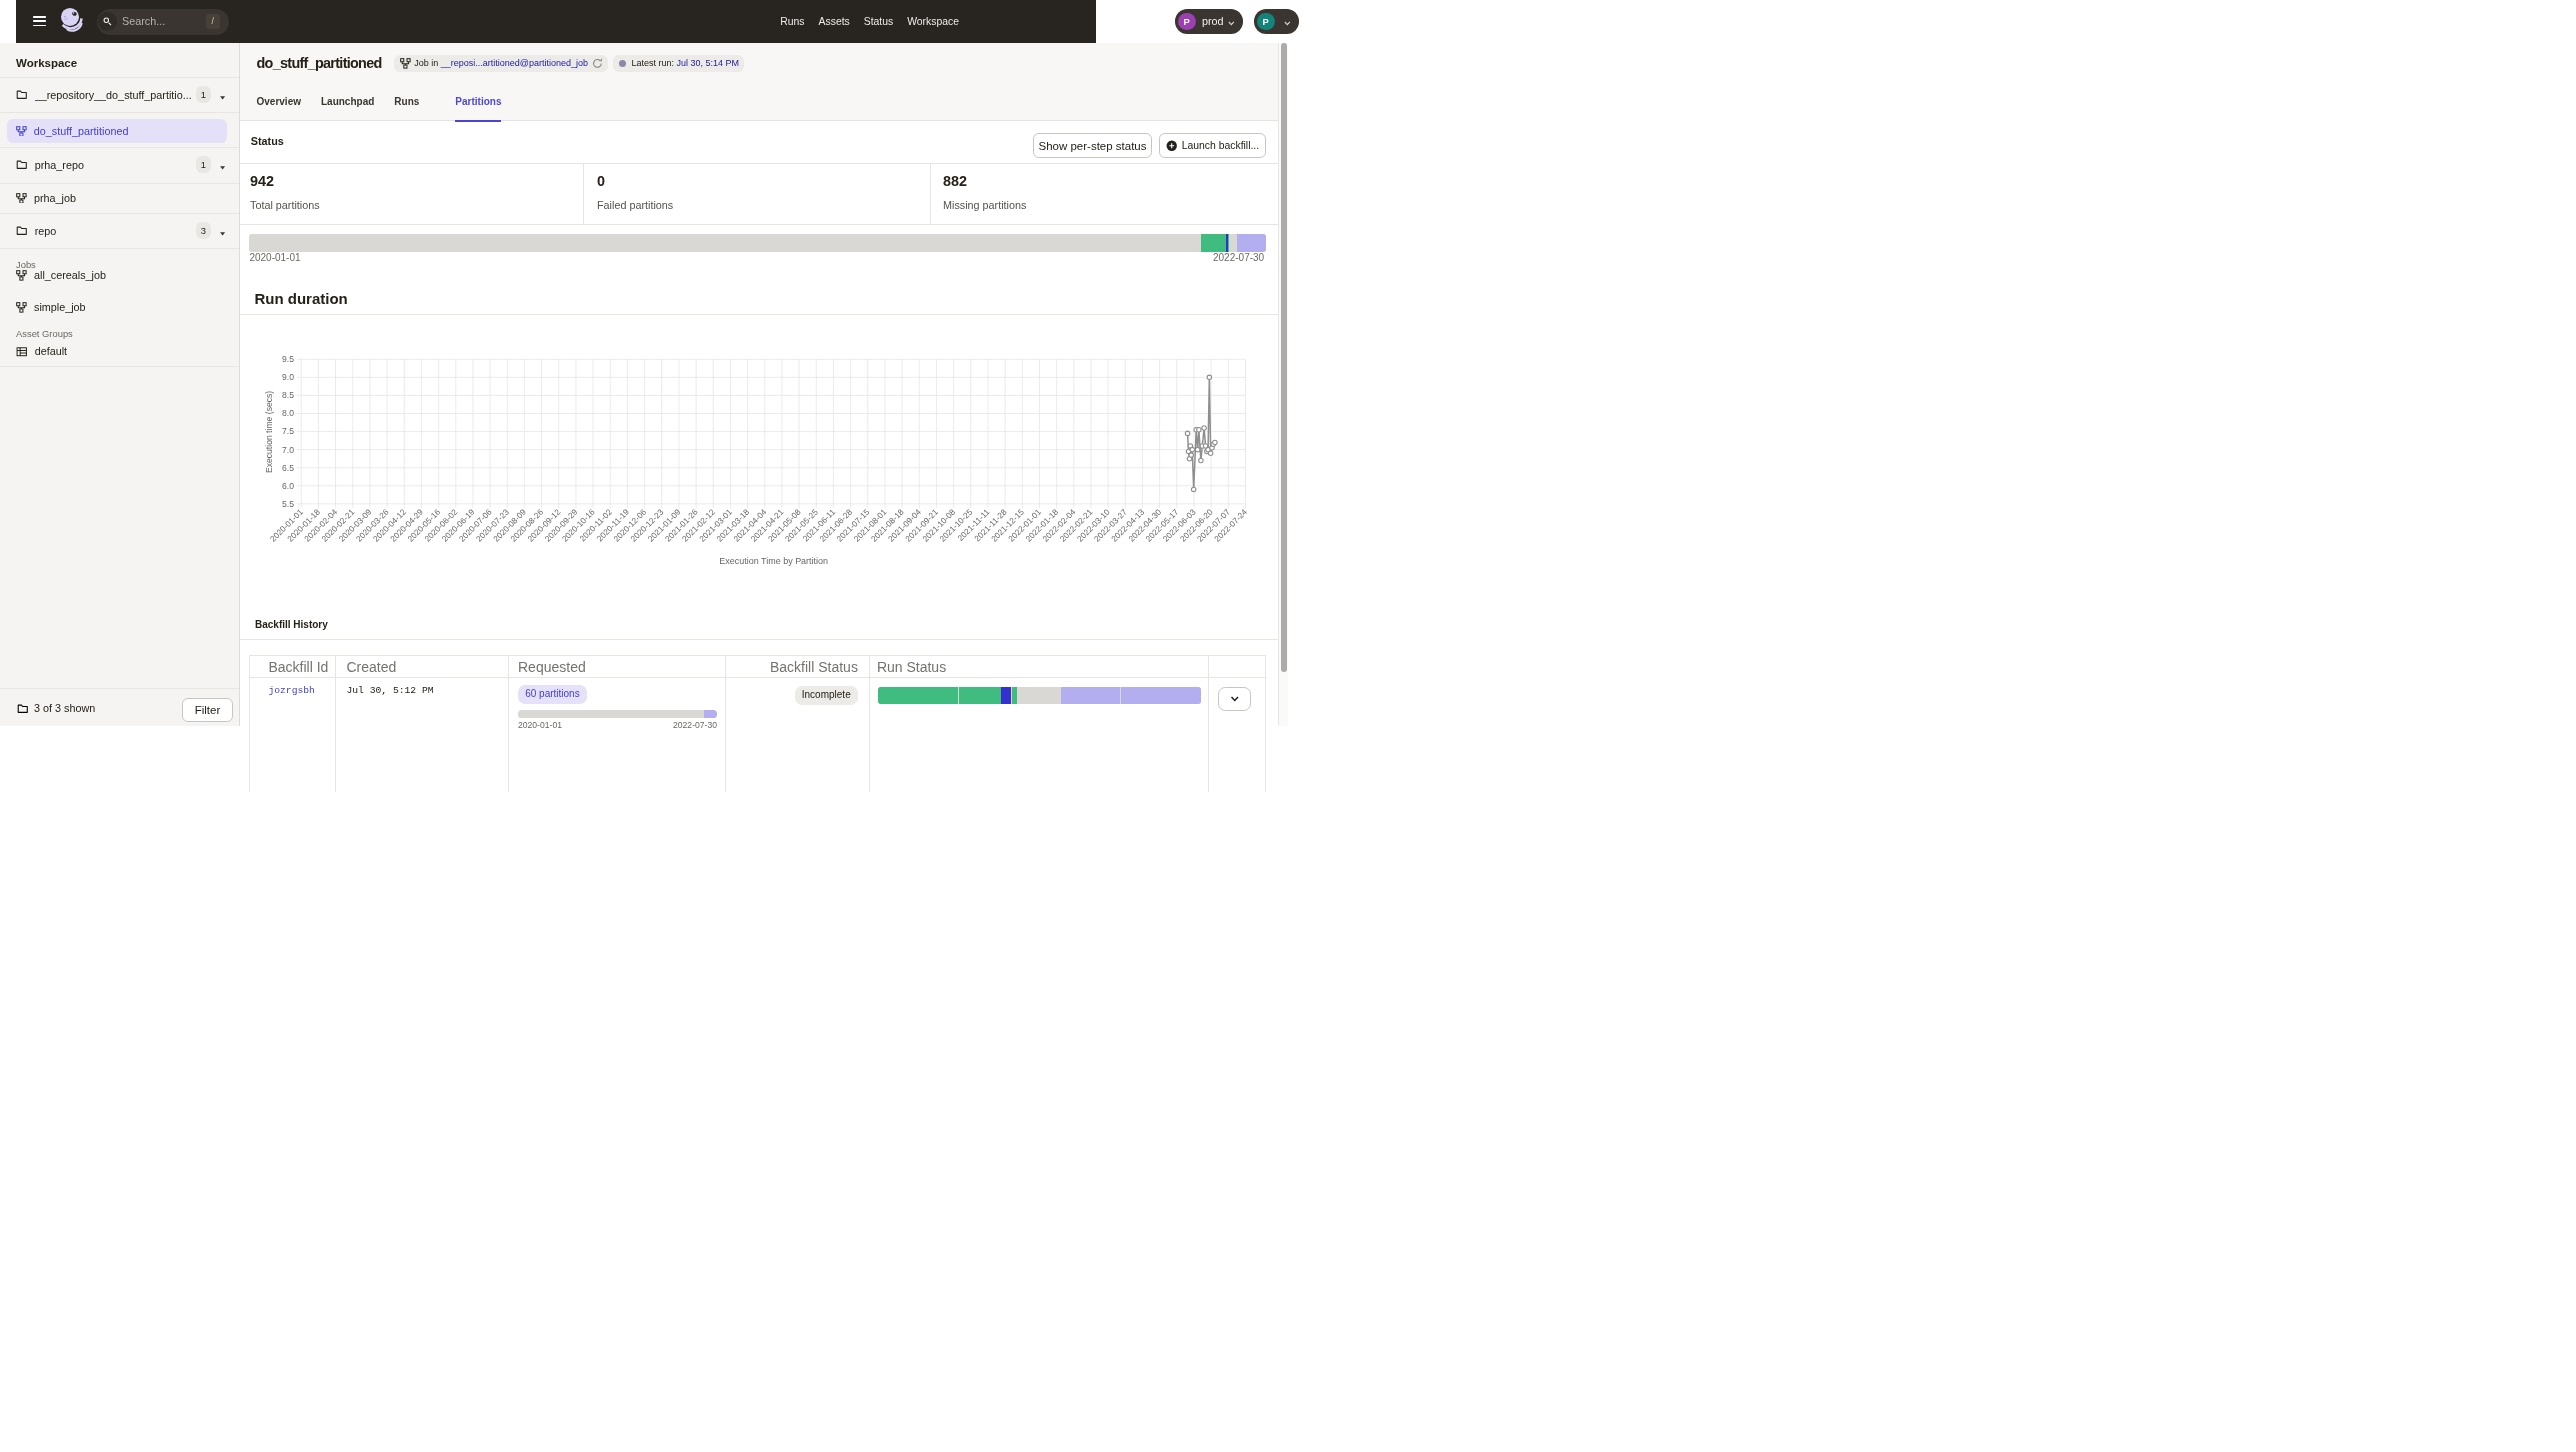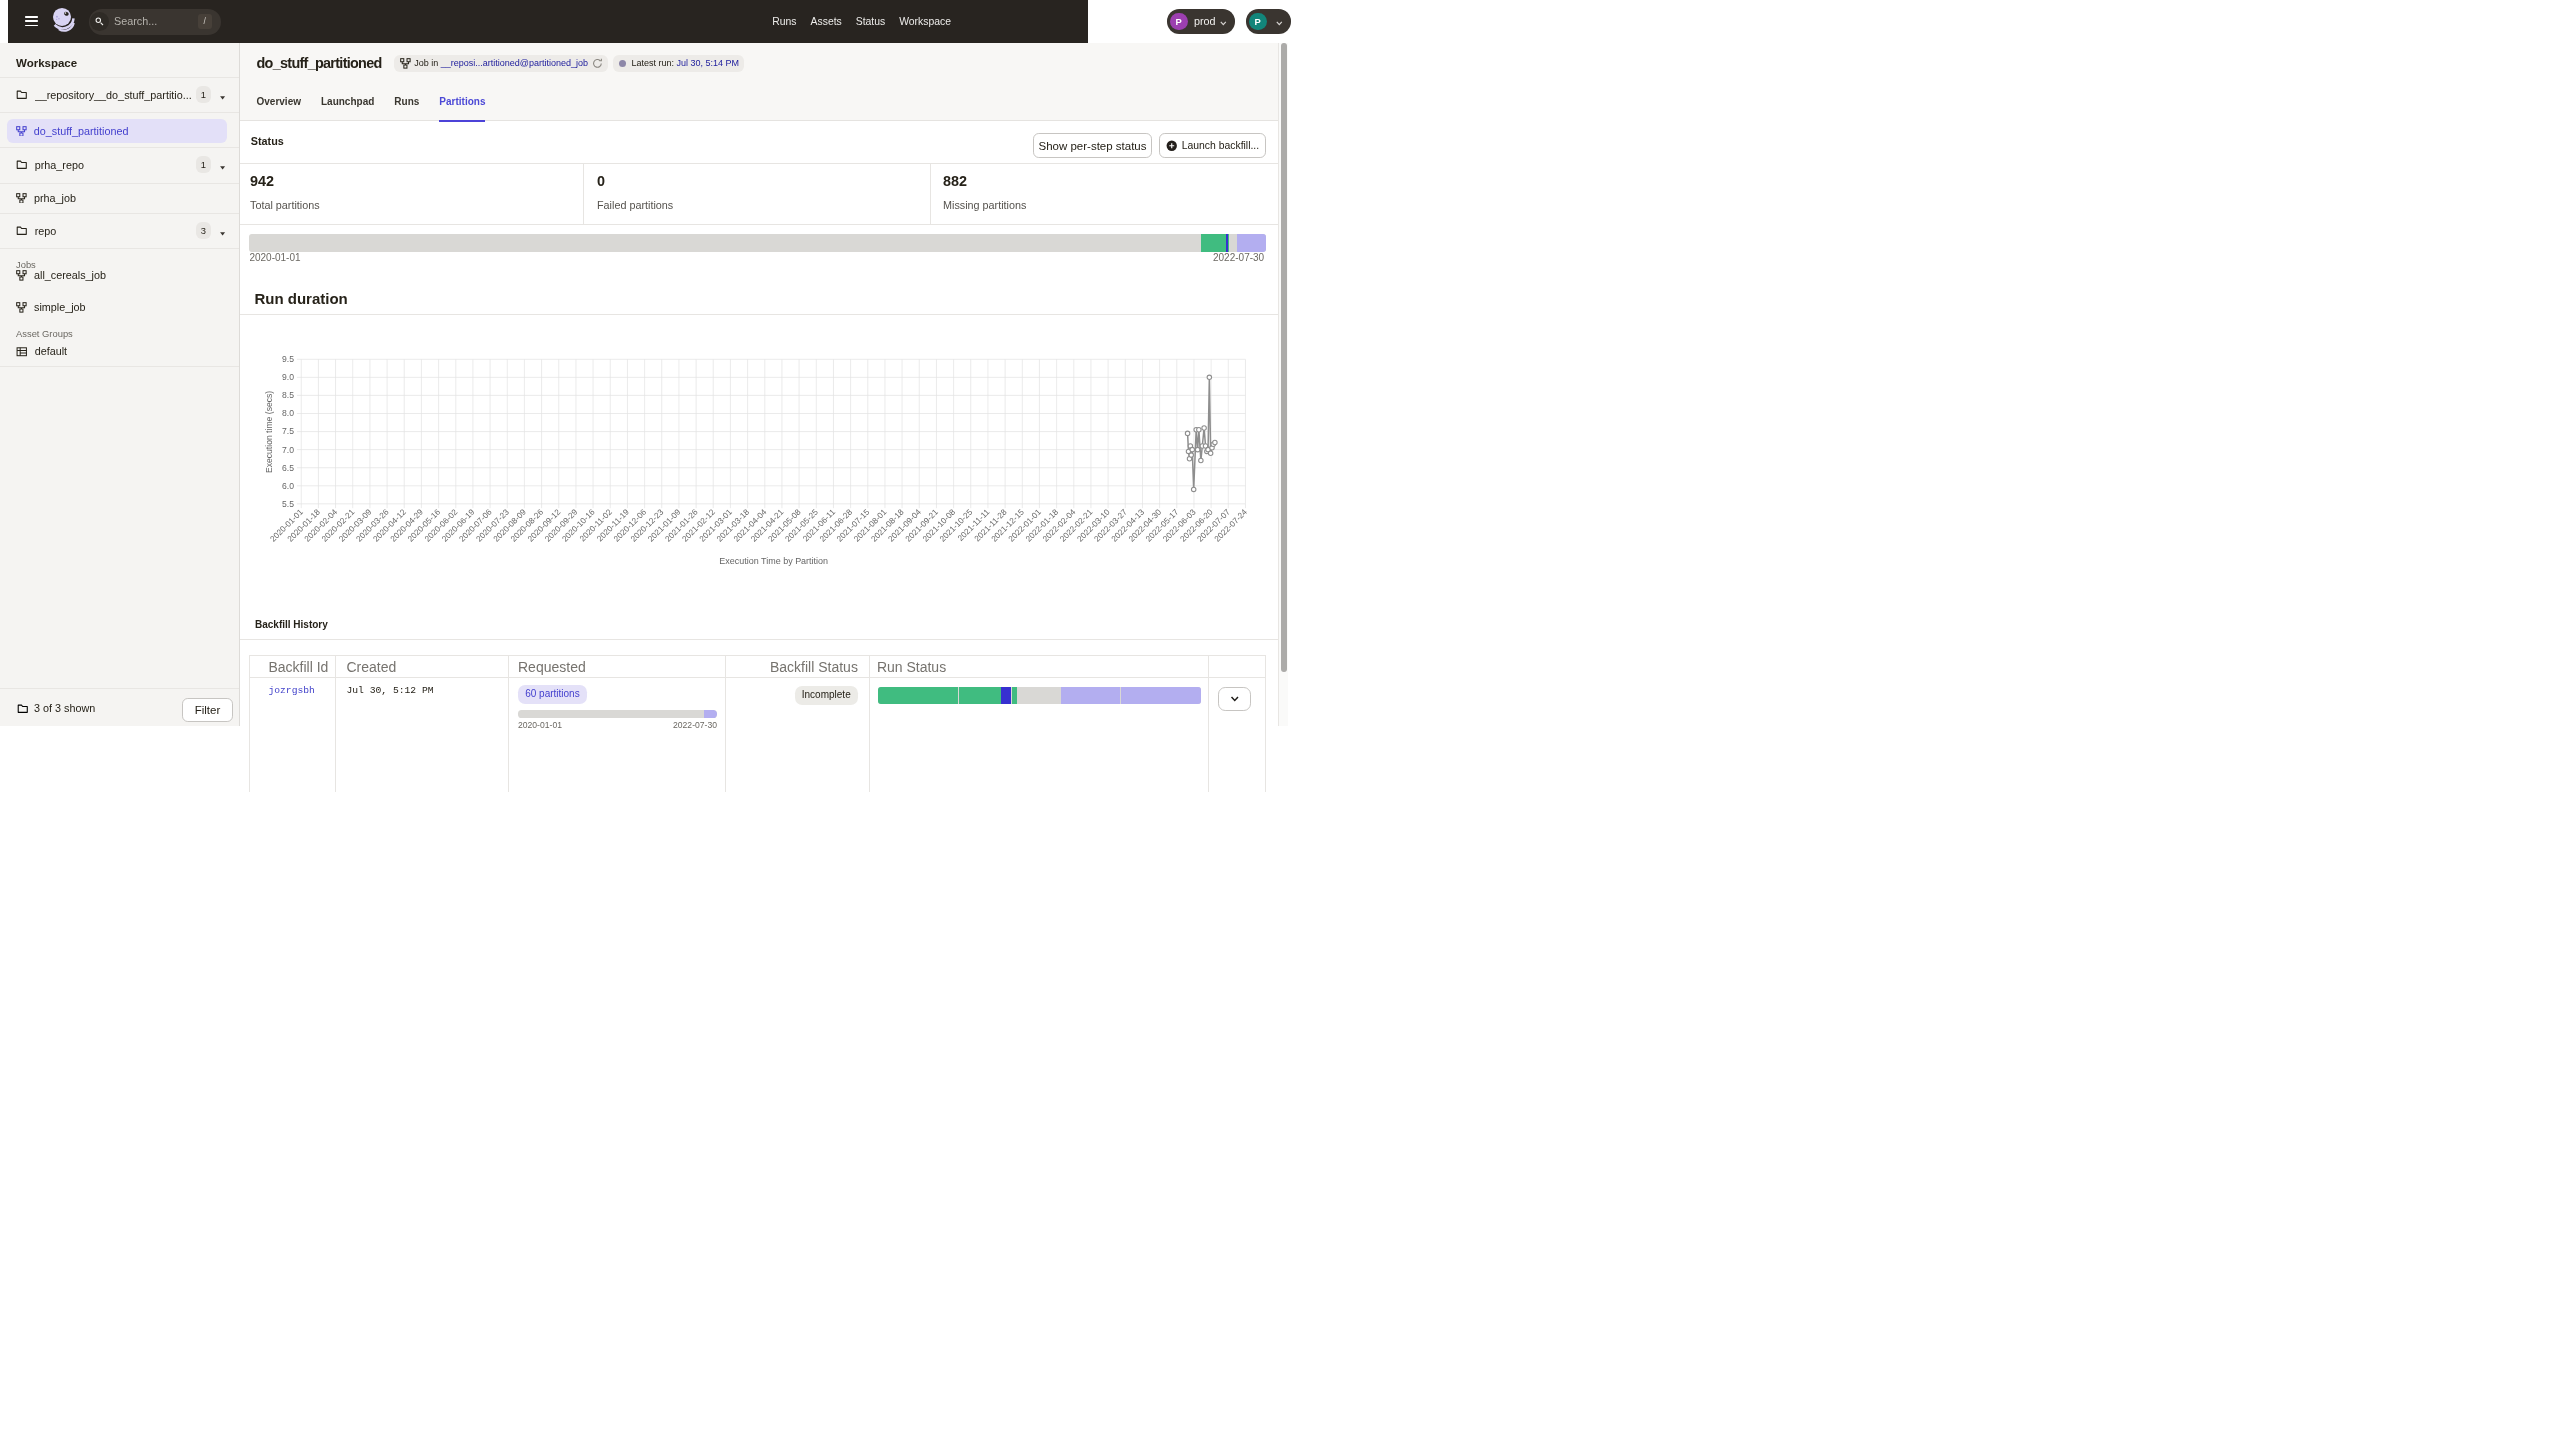--- a/index.html
+++ b/index.html
@@ -1,17 +1,17 @@
 <!DOCTYPE html>
 <html style="font-size:11.5px"><head><meta charset="utf-8"><style>
 * { margin:0; padding:0; box-sizing:border-box; }
 html,body { width:1288px; height:726px; overflow:hidden; font-family:"Liberation Sans",sans-serif; background:#fff; }
 .abs { position:absolute; }
 
-.nav { position:absolute; left:8px; top:0; width:1080px; height:43px; background:#282420; }
+.nav { position:absolute; left:16px; top:0; width:1080px; height:43px; background:#282420; }
 .burger span { display:block; width:13.7px; height:1.8px; background:#fff; border-radius:0.7px; margin-bottom:2.5px; }
 .spill { position:absolute; left:81px; top:8.6px; width:132px; height:26px; background:#3a3530; border-radius:13px; }
 .scirc { position:absolute; left:0.7px; top:3.2px; width:19.4px; height:19.4px; background:#2f2b26; border-radius:10px; display:flex; align-items:center; justify-content:center; }
 .stxt { position:absolute; left:25px; top:6.8px; font-size:10.8px; color:#b5b2ac; }
 .skey { position:absolute; right:9.4px; top:5.8px; width:13.7px; height:14.4px; background:#474039; border-radius:2.9px; color:#cfccc7; font-size:8.6px; text-align:center; line-height:14.4px; }
 .navmenu { position:absolute; right:137px; top:0; height:43px; display:flex; align-items:center; gap:14px; }
 .navmenu a { color:#edecea; font-size:10.4px; font-weight:500; text-decoration:none; }
 .prodpill { position:absolute; left:1159px; top:9.4px; width:68px; height:24.5px; background:#3a3530; border-radius:12.2px; }
 .avatar { position:absolute; left:2.9px; top:3.4px; width:17.7px; height:17.7px; border-radius:9.4px; color:#fff; font-size:9.4px; font-weight:700; display:flex; align-items:center; justify-content:center; }
 .userpill { position:absolute; left:1238px; top:9.4px; width:45px; height:24.5px; background:#3a3530; border-radius:12.2px; }
@@ -28,21 +28,21 @@
 .sb-lab { position:absolute; left:16px; font-size:9.4px; color:#6b6862; }
 .sb-bot { position:absolute; left:0; top:645px; width:239px; height:38px; border-top:0.7px solid #e8e6e3; }
 .filterbtn { position:absolute; left:182px; top:8.6px; width:51px; height:24.5px; border:0.7px solid #c7c5c2; border-radius:5.8px; background:#fff; font-size:11.5px; color:#262219; text-align:center; line-height:23px; }
 
 .main { position:absolute; left:240px; top:43px; width:1048px; height:683px; background:#fff; }
 .mhead { position:absolute; left:0; top:0; width:100%; height:78px; background:#f8f7f5; border-bottom:0.7px solid #e5e3e0; }
 .title { position:absolute; left:16.5px; top:11.5px; font-size:14.4px; letter-spacing:-0.7px; font-weight:700; color:#262219; }
 .tagpill { position:absolute; top:11.5px; height:17.3px; background:#edebe8; border-radius:5.8px; display:flex; align-items:center; font-size:9px; color:#262219; white-space:nowrap; overflow:hidden; }
 .tabs { position:absolute; left:16.5px; top:53px; display:flex; gap:20px; }
 .tab { font-size:10px; font-weight:700; color:#39362f; line-height:12.2px; padding-bottom:11.5px; }
-.tab.active { color:#4c49d6; border-bottom:2.2px solid #4c43d8; }
+.tab.active { color:#4c49d6; border-bottom:2.2px solid #4c43d8;margin-left:16px; }
 .statusrow { position:absolute; left:10.8px; top:92px; font-size:10.8px; font-weight:700; color:#262219; }
 .btn { position:absolute; top:90px; height:25px; border:0.7px solid #c7c5c2; border-radius:5.8px; background:#fff; font-size:11.5px; color:#262219; display:flex; align-items:center; justify-content:center; gap:5.8px; }
 .stats { position:absolute; left:0; top:120px; width:100%; height:62px; border-top:0.7px solid #e7e5e2; border-bottom:0.7px solid #e7e5e2; }
 .stat-num { font-size:14.4px; font-weight:700; color:#262219; position:absolute; top:9.4px; }
 .stat-lab { font-size:10.8px; color:#55524d; position:absolute; top:35px; }
 .vsep { position:absolute; top:0; width:0.7px; height:100%; background:#e7e5e2; }
 .pbar { position:absolute; left:9.4px; top:191px; width:1017px; height:18.3px; background:#d9d8d5; border-radius:2.9px; overflow:hidden; }
 .pseg { position:absolute; top:0; height:100%; }
 .pdate { position:absolute; top:209px; font-size:10px; color:#6b6862; }
 .rdhead { position:absolute; left:14.4px; top:247px; font-size:15px; font-weight:700; color:#262219; }

